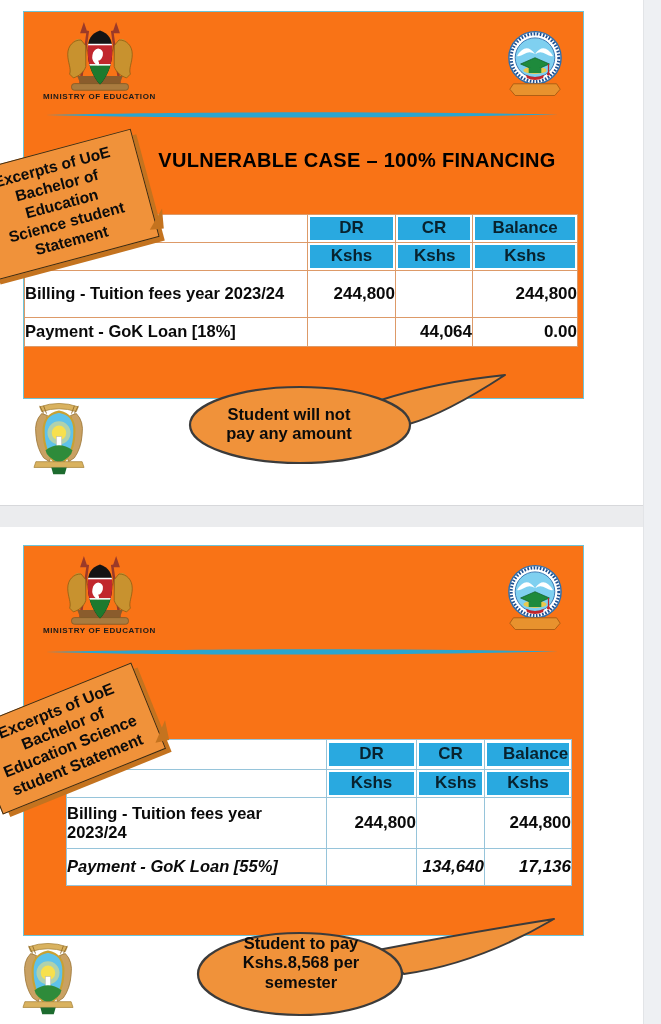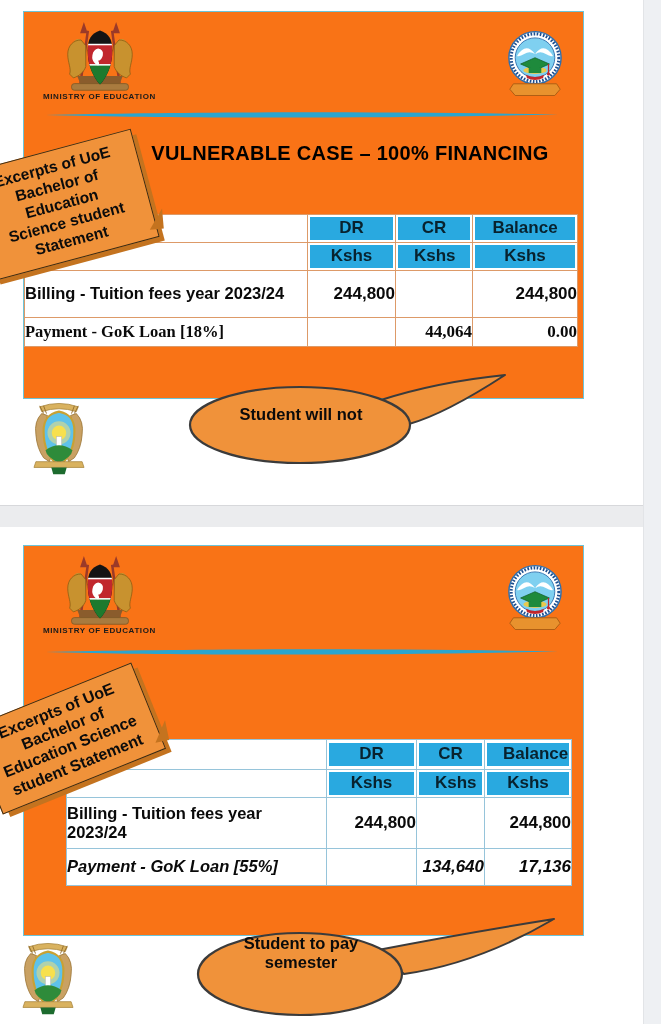--- a/index.html
+++ b/index.html
@@ -10,52 +10,52 @@
 
   .slide{position:absolute;left:23px;width:559px;background:#f97316;border:1px solid #6cc4d9;}
   #slide1{top:11px;height:386px;}
   #slide2{top:545px;height:389px;}
 
   .arms{position:absolute;left:36px;top:9px;}
   .ministry{position:absolute;left:19px;top:80px;font-size:8px;font-weight:bold;letter-spacing:.6px;color:#1b1b1b;white-space:nowrap;}
   .round-logo{position:absolute;left:482px;top:16px;}
   .tline{position:absolute;left:20px;top:93px;}
   #slide2 .tline{top:96px;}
-  .title{position:absolute;margin:9px;font-size:20px;font-weight:bold;color:#000;letter-spacing:.3px;text-align:center;white-space:nowrap;}
+  .title{position:absolute;margin:16px;font-size:20px;font-weight:bold;color:#000;letter-spacing:.3px;text-align:center;white-space:nowrap;}
   #slide1 .title{left:95px;top:121px;width:444px;}
   #slide2 .title{left:112px;top:127px;width:420px;}
 
   .sticker{position:absolute;z-index:5;background:#f0923a;border:1.5px solid #3a2a12;color:#0c0c0c;font-weight:bold;text-align:center;box-shadow:5px 6px 0 -1px #c4731f;}
   #sticker1{left:-48px;top:137px;width:170px;padding:7px 0 8px;font-size:15.5px;line-height:1.22;transform:rotate(-15deg);}
   #sticker2{left:-45px;top:146px;width:174px;padding:6px 0 8px;font-size:16px;line-height:1.2;transform:rotate(-22deg);}
   .sticker::after{content:"";position:absolute;right:-9px;bottom:7px;border-style:solid;border-width:0 0 20px 14px;border-color:transparent transparent #c4731f transparent;transform:rotate(10deg);}
   .sticker .ln{white-space:nowrap;}
 
   table.fee{position:absolute;border-collapse:collapse;table-layout:fixed;background:#fff;}
   #slide1 table.fee{--bc:#dd9a68;left:0;top:202px;width:553px;}
   #slide2 table.fee{--bc:#96c4da;left:42px;top:193px;width:505px;}
   table.fee td{border:1px solid var(--bc);padding:0;font-weight:bold;color:#0a0a0a;vertical-align:middle;}
   td.hd{padding:0;}
   td.hd .fill{margin:2px;background:#29a9e0;text-align:center;font-size:17px;font-weight:bold;color:#08222e;padding:1px 16px 2px;}
   td.lbl{font-size:16.5px;line-height:1.16;padding:2px 2px 2px 5px;}
   td.num{font-size:17px;text-align:right;padding-right:5px;}
   td.note{font-size:13px;vertical-align:bottom;padding-left:62px;}
   #slide1 tr.hr1 td{height:26px;} #slide1 tr.hr2 td{height:24px;}
-  #slide1 tr.r1 td{height:46px;} #slide1 tr.r2 td{height:49px;} #slide1 tr.r3 td{height:28px;font-family:Liberation Serif, serif;}
+  #slide1 tr.r1 td{height:46px;} #slide1 tr.r2 td{height:49px;} #slide1 tr.r3 td{height:28px;}
   #slide2 tr.hr1 td{height:29px;} #slide2 tr.hr2 td{height:22px;}
   #slide2 tr.r1 td{height:50px;} #slide2 tr.r2 td{height:50px;} #slide2 tr.r3 td{height:36px;font-style:italic;}
   td.vt{vertical-align:top;padding-top:3px;} td.vb{vertical-align:bottom;padding-bottom:2px;}
 
   .crest{position:absolute;z-index:2;}
   #crest1{left:30px;top:402px;} #crest2{left:19px;top:942px;}
   .bubble{position:absolute;z-index:6;}
   #bubble1{left:185px;top:362px;width:330px;height:105px;}
   #bubble2{left:192px;top:912px;width:376px;height:108px;}
   .bubble .txt{position:absolute;font-weight:bold;font-size:16.5px;line-height:1.18;text-align:center;color:#0b0b0b;}
-  #bubble1 .txt{left:28px;top:43px;width:176px;}
+  #bubble1 .txt{left:16px;top:43px;width:176px;}
   #bubble2 .txt{left:28px;top:22px;width:162px;text-align:center;}
 </style>
 </head>
 <body>
 
 <div class="canvas">
 
   <section class="slide" id="slide1">
     <div class="arms">
       <svg width="80" height="74" viewBox="0 0 84 78">
@@ -182,20 +182,21 @@
       <path d="M22,68 L38,68 L36,75 L24,75 Z" fill="#1c6b2e"></path>
     </svg>
   </div>
   <div class="bubble" id="bubble1">
     <svg width="330" height="105" viewBox="0 0 330 105">
       <path d="M196,38 Q252,20 320,13 Q260,52 224,62 Z" fill="#f0923a" stroke="#3b3b3b" stroke-width="2" stroke-linejoin="round"></path>
       <ellipse cx="115" cy="63" rx="110" ry="38" fill="#f0923a" stroke="#3b3b3b" stroke-width="2.2"></ellipse>
     </svg>
     <div class="txt">
       <div>Student will not</div>
+      <div>pay any amount</div>
     </div>
   </div>
 
   <div class="page-divider"></div>
 
   <section class="slide" id="slide2">
     <div class="arms">
       <svg width="80" height="74" viewBox="0 0 84 78">
         <polygon points="25,1 21,13 29,13" fill="#9b3a28"></polygon>
         <rect x="24" y="10" width="2.6" height="56" transform="rotate(8 25 38)" fill="#9b3a28"></rect>
@@ -318,18 +319,19 @@
       <path d="M22,68 L38,68 L36,75 L24,75 Z" fill="#1c6b2e"></path>
     </svg>
   </div>
   <div class="bubble" id="bubble2">
     <svg width="376" height="108" viewBox="0 0 376 108">
       <path d="M186,38 Q268,22 362,7 Q285,52 212,62 Z" fill="#f0923a" stroke="#3b3b3b" stroke-width="2" stroke-linejoin="round"></path>
       <ellipse cx="108" cy="62" rx="102" ry="41" fill="#f0923a" stroke="#3b3b3b" stroke-width="2.2"></ellipse>
     </svg>
     <div class="txt">
       <div>Student to pay</div>
+      <div>Kshs.8,568 per</div>
       <div>semester</div>
     </div>
   </div>
 
   <div class="right-strip"></div>
 </div>
 
 </body></html>

